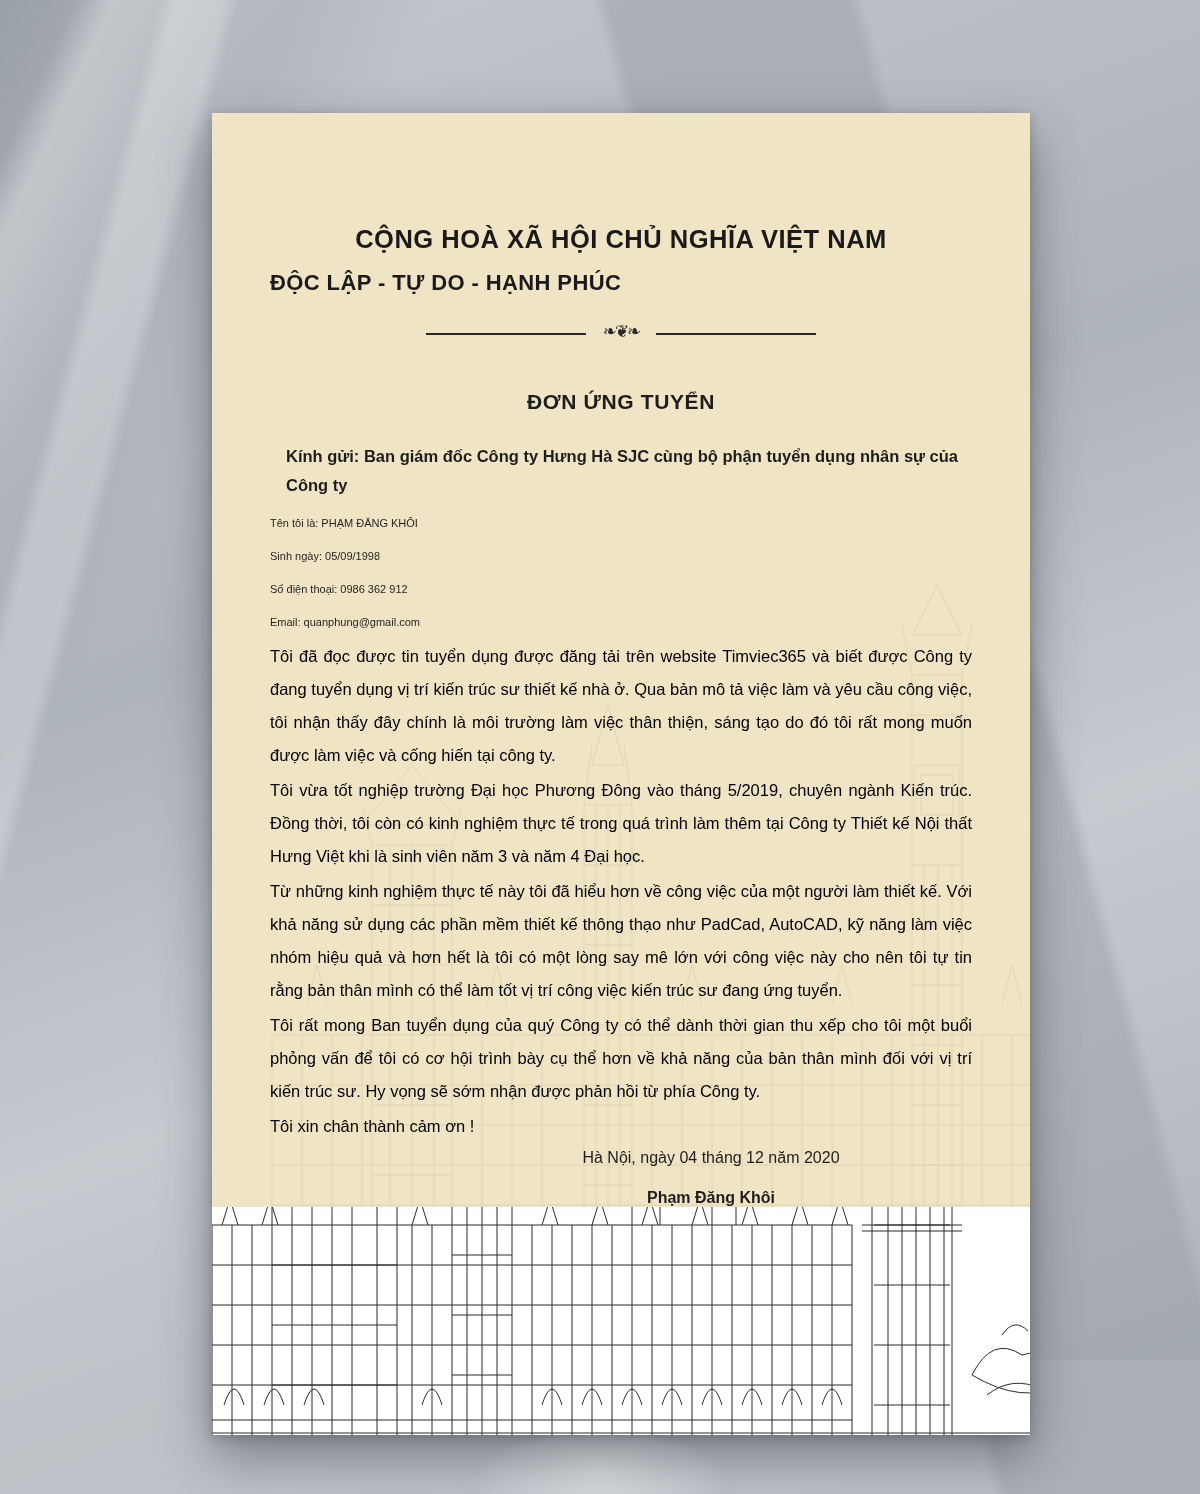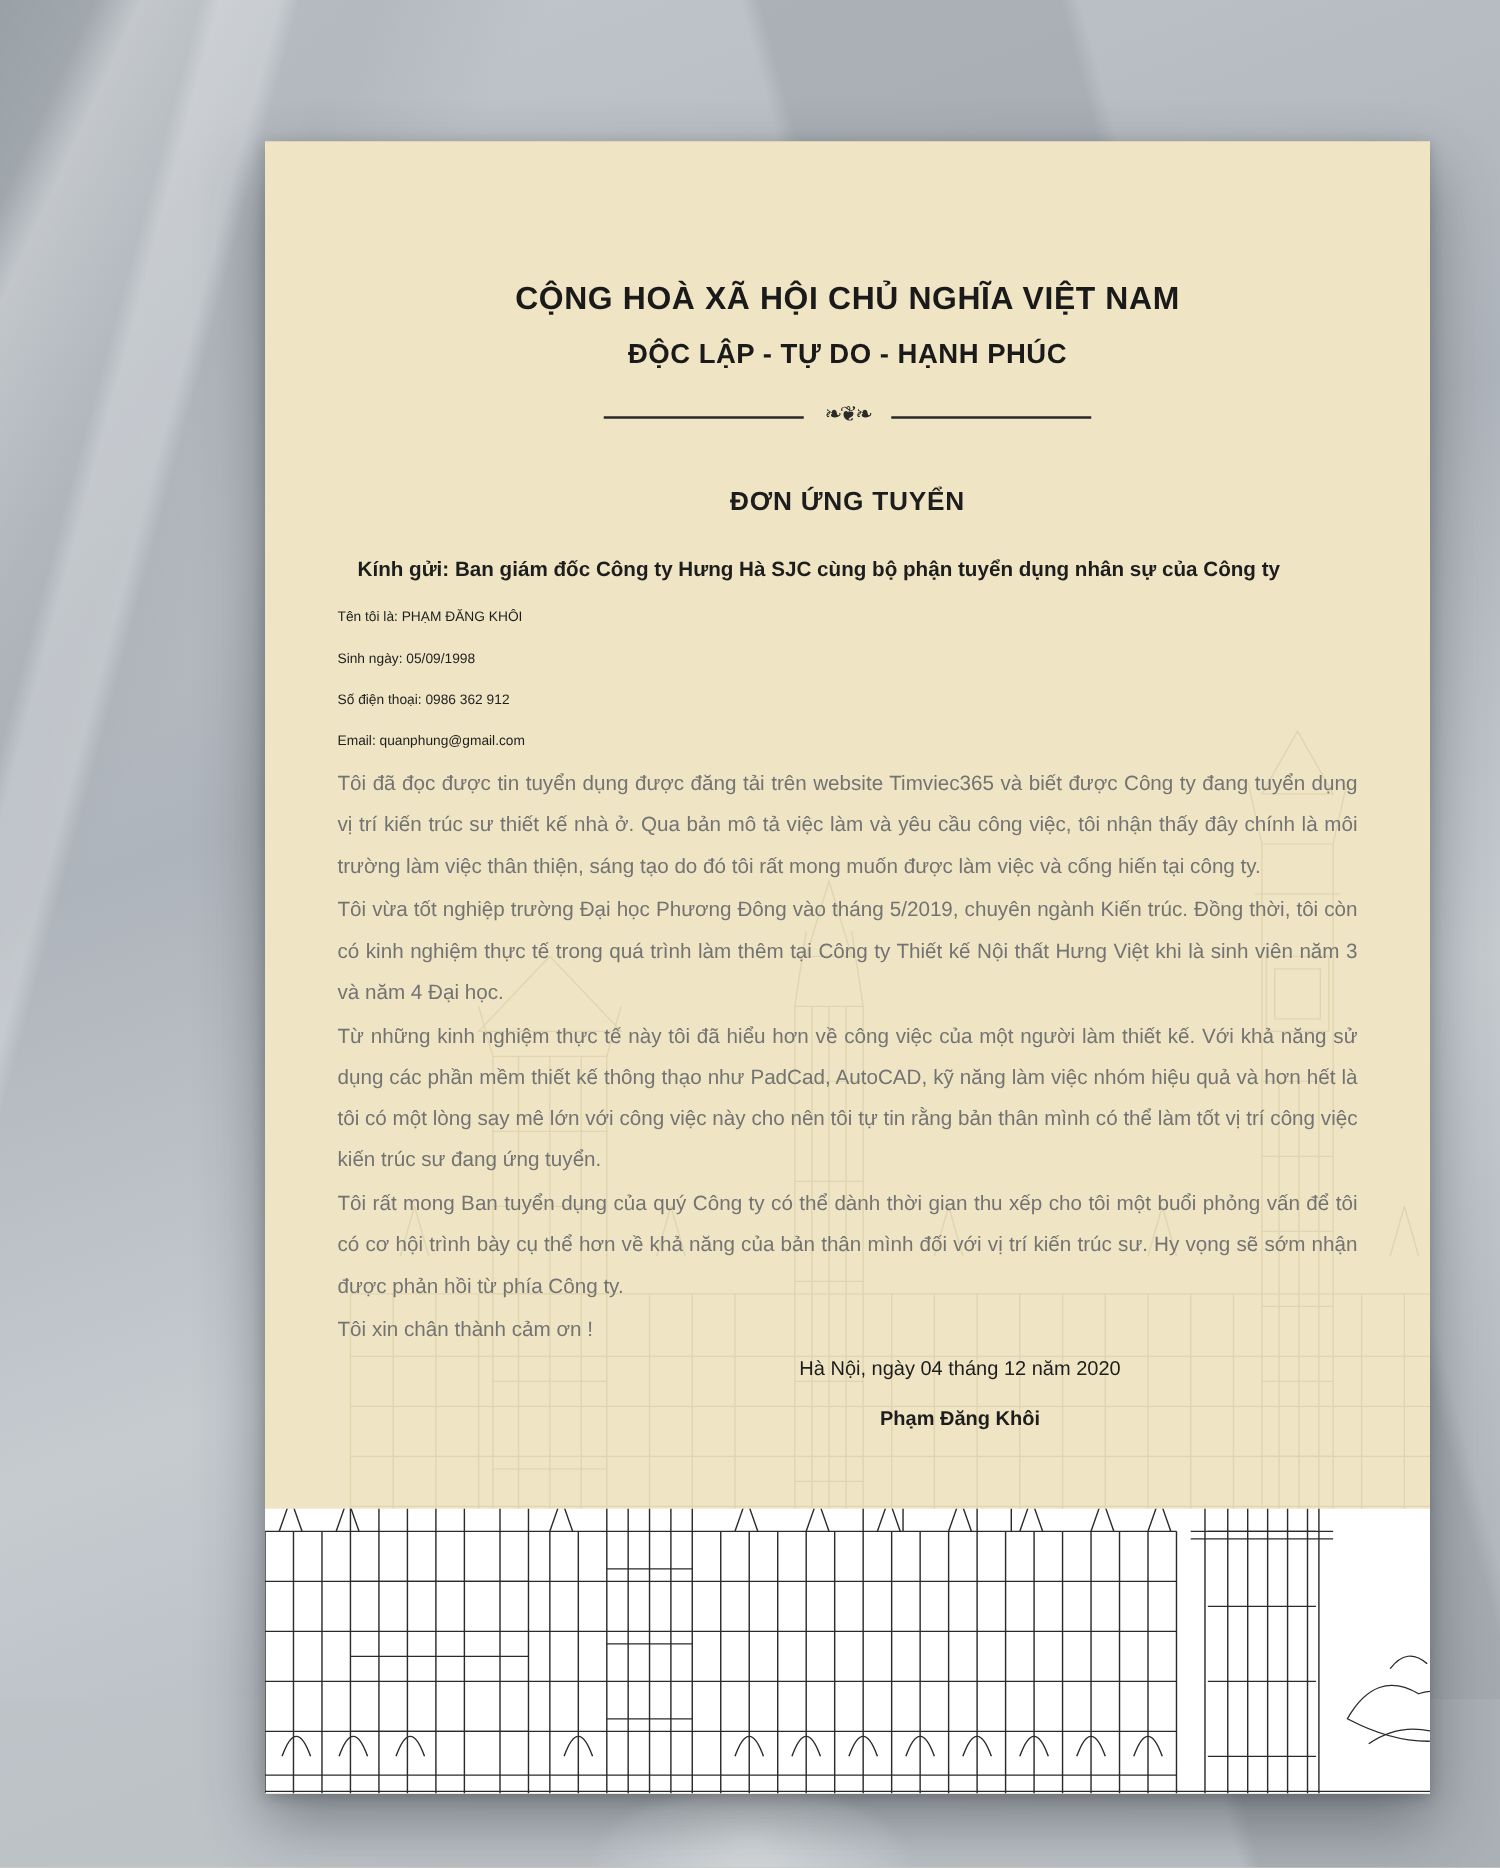--- a/index.html
+++ b/index.html
@@ -44,21 +44,21 @@
     border-radius: 50%;
     background: radial-gradient(ellipse at 50% 30%, #d9dde0 0%, #c4c9ce 55%, rgba(196,201,206,0) 72%);
     filter: blur(4px);
   }
 
   
   .paper {
     position: absolute;
     left: 212px;
     top: 113px;
-    width: 932px;
+    width: 818px;
     height: 1322px;
     background: #efe5c4;
     box-shadow: 0 22px 48px rgba(40,45,50,0.45), 0 3px 10px rgba(40,45,50,0.25);
     overflow: hidden;
   }
   .paper-inner {
     position: absolute;
     inset: 0;
     padding: 0 58px;
     box-sizing: border-box;
@@ -92,21 +92,21 @@
     color: #1d1d1d;
   }
   .nation-title {
     text-align: center;
     font-weight: bold;
     font-size: 25.5px;
     letter-spacing: 0.5px;
     color: #1a1a1a;
   }
   .nation-motto {
-    text-align: center;
+    text-align: left;
     font-weight: bold;
     font-size: 22px;
     margin-top: 16px;
     letter-spacing: 0.4px;
     color: #1a1a1a;
   }
   .divider {
     margin: 26px auto 0;
     width: 390px;
     height: 22px;
@@ -142,21 +142,21 @@
     margin: 0 0 2px 0;
     font-size: 11px;
     line-height: 31px;
     color: #1f1f1f;
   }
   p.para {
     margin: 0 0 2px 0;
     font-size: 16.5px;
     line-height: 33px;
     text-align: justify;
-    color: #737373;
+    color: #000000;
   }
   .salutation {
     font-weight: bold;
     font-size: 16.5px;
     line-height: 29px;
     margin: 0 0 8px 16px;
   }
   .sign-block {
     text-align: center;
     padding-left: 180px;

